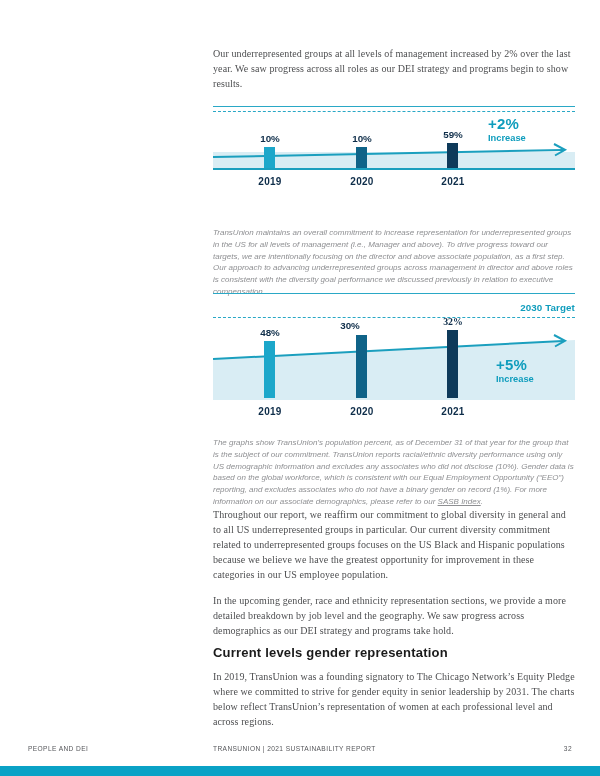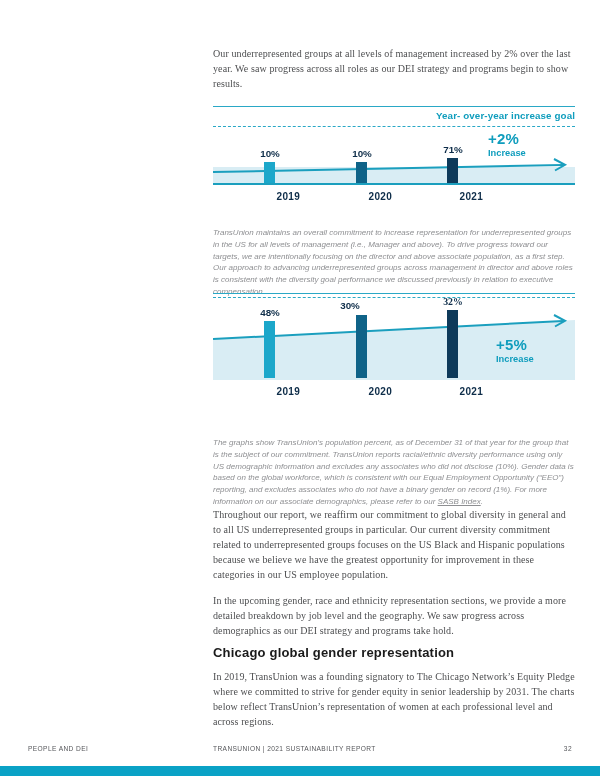--- a/index.html
+++ b/index.html
@@ -50,21 +50,21 @@
   .bar-c0 { background:#1ca7ca; }
   .bar-c1 { background:#0f6388; }
   .bar-c2 { background:#0e3a5a; }
 
   .bar-label {
     position:absolute; width:40px; text-align:center;
     font-size:9.8px; font-weight:bold; color:#0e2d49;
   }
   .years { position:relative; width:362px; height:13px; margin-top:6px; }
   .year-label {
-    position:absolute; width:60px; text-align:right;
+    position:absolute; width:60px; text-align:center;
     font-size:10px; font-weight:bold; color:#0e2d49; letter-spacing:0.3px;
   }
   .delta { position:absolute; }
   .delta-value { font-size:15px; font-weight:bold; color:#0f9dbd; letter-spacing:0.2px; }
   .delta-label { font-size:9.3px; font-weight:bold; color:#0f9dbd; margin-top:1px;text-align:center; }
 
   
   .footer-text {
     position:absolute; top:745px; font-size:6.6px; color:#55565a;
     letter-spacing:0.4px;
@@ -76,55 +76,55 @@
 </head>
 <body>
 
 <div class="page">
   <div class="content">
 
     <p class="body-text" style="top:46px;">Our underrepresented groups at all levels of management increased by 2% over the last year. We saw progress across all roles as our DEI strategy and programs begin to show results.</p>
 
     <div class="chart" style="top:104px;">
       <div class="rule-solid" style="margin-top:2px;"></div>
-      <div class="goal-label" style="margin-top:3px;">Year- over-year increase goal</div>
       <div class="rule-dashed" style="margin-top:4px;"></div>
 
       <div class="plot plot-1">
         <div class="band"></div>
         <svg width="362" height="58" viewBox="0 0 362 58">
           <line x1="0" y1="45" x2="350" y2="38" stroke="#1b9fbe" stroke-width="2"></line>
           <path d="M341,32 L352,37.8 L342,43.5" fill="none" stroke="#1b9fbe" stroke-width="2"></path>
         </svg>
 
         <div class="bar bar-c0" style="left: 51px; height: 21px;"></div>
         <div class="bar bar-c1" style="left: 143px; height: 21px;"></div>
         <div class="bar bar-c2" style="left: 234px; height: 25px;"></div>
 
         <div class="bar-label" style="left:37px;  bottom:24px;">10%</div>
         <div class="bar-label" style="left:129px; bottom:24px;">10%</div>
-        <div class="bar-label" style="left:220px; bottom:28px;">71%</div>
+        <div class="bar-label" style="left:220px; bottom:28px;">59%</div>
 
         <div class="delta" style="left:275px; top:3px;">
           <div class="delta-value">+2%</div>
           <div class="delta-label">Increase</div>
         </div>
       </div>
 
       <div class="years">
         <span class="year-label" style="left:27px;">2019</span>
         <span class="year-label" style="left:119px;">2020</span>
         <span class="year-label" style="left:210px;">2021</span>
       </div>
     </div>
 
     <p class="caption" style="top:227px;">TransUnion maintains an overall commitment to increase representation for underrepresented groups in the US for all levels of management (i.e., Manager and above). To drive progress toward our targets, we are intentionally focusing on the director and above associate population, as a first step. Our approach to advancing underrepresented groups across management in director and above roles is consistent with the diversity goal performance we discussed previously in relation to executive compensation.</p>
 
     <div class="chart" style="top:289px;">
       <div class="rule-solid" style="margin-top:4px;"></div>
+      <div class="goal-label" style="margin-top:8px;">2030 Target</div>
       <div class="rule-dashed" style="margin-top:3px;"></div>
 
       <div class="plot plot-2">
         <svg width="362" height="82" viewBox="0 0 362 82">
           <polygon points="0,41 362,22 362,82 0,82" fill="#d9edf4"></polygon>
           <line x1="0" y1="41" x2="350" y2="23" stroke="#1b9fbe" stroke-width="2"></line>
           <path d="M341,17 L352,22.8 L342,28.5" fill="none" stroke="#1b9fbe" stroke-width="2"></path>
         </svg>
 
         <div class="bar bar-c0" style="left: 51px; height: 57px;"></div>
@@ -146,21 +146,21 @@
         <span class="year-label" style="left:119px;">2020</span>
         <span class="year-label" style="left:210px;">2021</span>
       </div>
     </div>
 
     <p class="caption" style="top:437px;"><span>The graphs show TransUnion’s population percent, as of December 31 of that year for the group that is the subject of our commitment. TransUnion reports racial/ethnic diversity performance using only US demographic information and excludes any associates who did not disclose (10%). Gender data is based on the global workforce, which is consistent with our Equal Employment Opportunity (“EEO”) reporting, and excludes associates who do not have a binary gender on record (1%). For more information on our associate demographics, please refer to our </span><a href="#">SASB Index</a><span>.</span></p>
 
     <p class="body-text" style="top:507px;">Throughout our report, we reaffirm our commitment to global diversity in general and to all US underrepresented groups in particular. Our current diversity commitment related to underrepresented groups focuses on the US Black and Hispanic populations because we believe we have the greatest opportunity for improvement in these categories in our US employee population.</p>
     <p class="body-text" style="top:593px;">In the upcoming gender, race and ethnicity representation sections, we provide a more detailed breakdown by job level and the geography. We saw progress across demographics as our DEI strategy and programs take hold.</p>
 
-    <h2 class="section-heading" style="top:645px; position:absolute;">Chicago global gender representation</h2>
+    <h2 class="section-heading" style="top:645px; position:absolute;">Current levels gender representation</h2>
 
     <p class="body-text" style="top:669px;">In 2019, TransUnion was a founding signatory to The Chicago Network’s Equity Pledge where we committed to strive for gender equity in senior leadership by 2031. The charts below reflect TransUnion’s representation of women at each professional level and across regions.</p>
   </div>
 
   <div class="footer-text" style="left:28px;">PEOPLE AND DEI</div>
   <div class="footer-text" style="left:213px;">TRANSUNION  |  2021 SUSTAINABILITY REPORT</div>
   <div class="footer-text" style="right:28px;">32</div>
   <div class="footer-bar"></div>
 </div>
 

